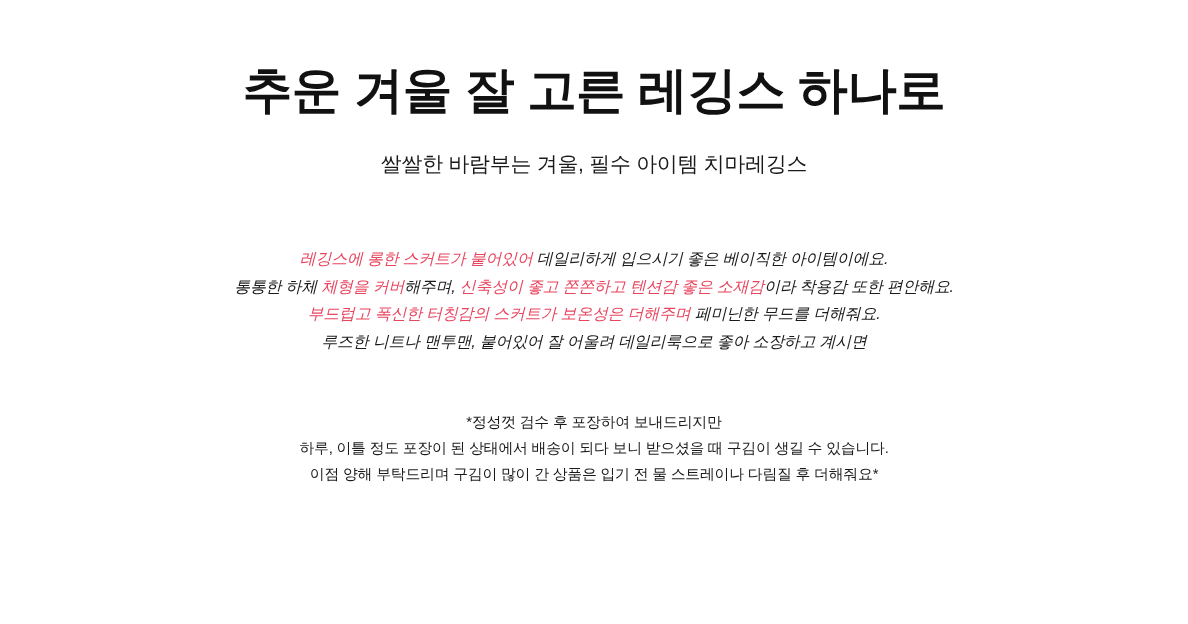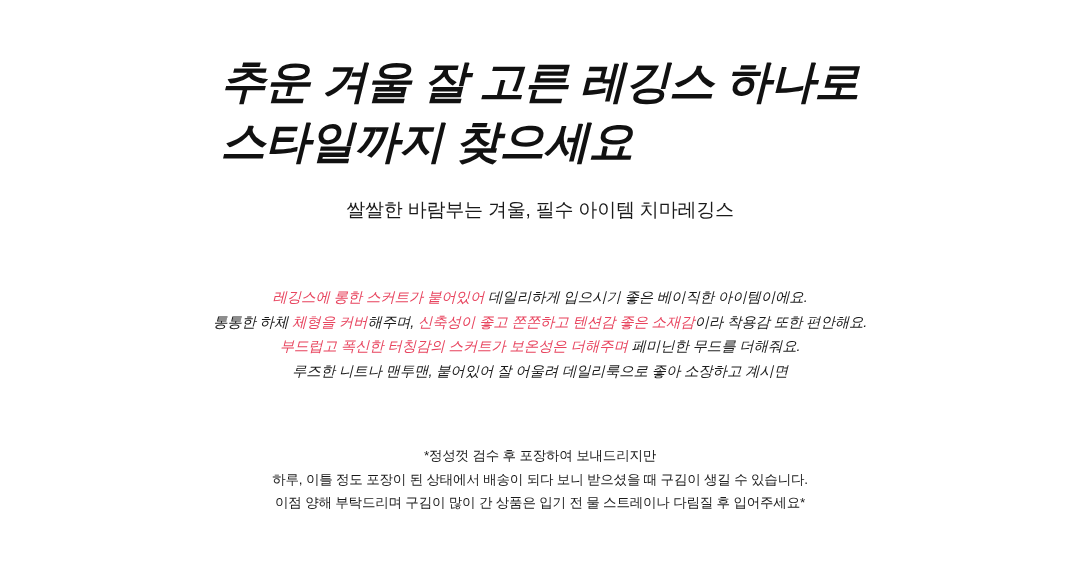--- a/index.html
+++ b/index.html
@@ -18,27 +18,26 @@
     width: 1080px;
     height: 567px;
     position: relative;
     box-sizing: border-box;
     display: flex;
     flex-direction: column;
     align-items: center;
   }
   .headline {
     margin-top: 52px;
-    text-align: left;
+    text-align: center;
     font-size: 45px;
     font-weight: 700;
     letter-spacing: -0.5px;
     line-height: 1.34;
     color: #111111;
-    font-style: italic;
   }
   .headline .line {
     display: block;
   }
   .subhead {
     margin-top: 24px;
     text-align: center;
     font-size: 19px;
     font-weight: 400;
     color: #1a1a1a;
@@ -53,55 +52,54 @@
     letter-spacing: -0.2px;
     font-style: italic;
   }
   .desc-block .line {
     display: block;
   }
   .hl {
     color: #e8455f;
   }
   .note-block {
-    margin-top: 60px;
+    margin-top: 48px;
     text-align: center;
     font-size: 13.5px;
     line-height: 1.74;
     color: #1a1a1a;
     letter-spacing: -0.2px;
   }
   .note-block .line {
     display: block;
   }
 </style>
 </head>
 <body>
 
 <div class="page">
 
   <div class="headline">
     <span class="line">추운 겨울 잘 고른 레깅스 하나로</span>
-    <span class="line">스타일까지 찾으세요</span>
   </div>
 
   <div class="subhead">쌀쌀한 바람부는 겨울, 필수 아이템 치마레깅스</div>
 
   <div class="desc-block">
     <span class="line">
       <span class="hl">레깅스에 롱한 스커트가 붙어있어</span><span> 데일리하게 입으시기 좋은 베이직한 아이템이에요.</span>
     </span>
     <span class="line">
       <span>통통한 하체 </span><span class="hl">체형을 커버</span><span>해주며, </span><span class="hl">신축성이 좋고 쫀쫀하고 텐션감 좋은 소재감</span><span>이라 착용감 또한 편안해요.</span>
     </span>
     <span class="line">
       <span class="hl">부드럽고 폭신한 터칭감의 스커트가 보온성은 더해주며</span><span> 페미닌한 무드를 더해줘요.</span>
     </span>
     <span class="line">루즈한 니트나 맨투맨, 붙어있어 잘 어울려 데일리룩으로 좋아 소장하고 계시면</span>
   </div>
 
   <div class="note-block">
     <span class="line">*정성껏 검수 후 포장하여 보내드리지만</span>
     <span class="line">하루, 이틀 정도 포장이 된 상태에서 배송이 되다 보니 받으셨을 때 구김이 생길 수 있습니다.</span>
-    <span class="line">이점 양해 부탁드리며 구김이 많이 간 상품은 입기 전 물 스트레이나 다림질 후 입어주세요*</span>
+    <span class="line">이점 양해 부탁드리며 구김이 많이 간 상품은 입기 전 물 스트레이나 다림질 후 더해줘요*</span>
   </div>
 
 </div>
 
 </body></html>

